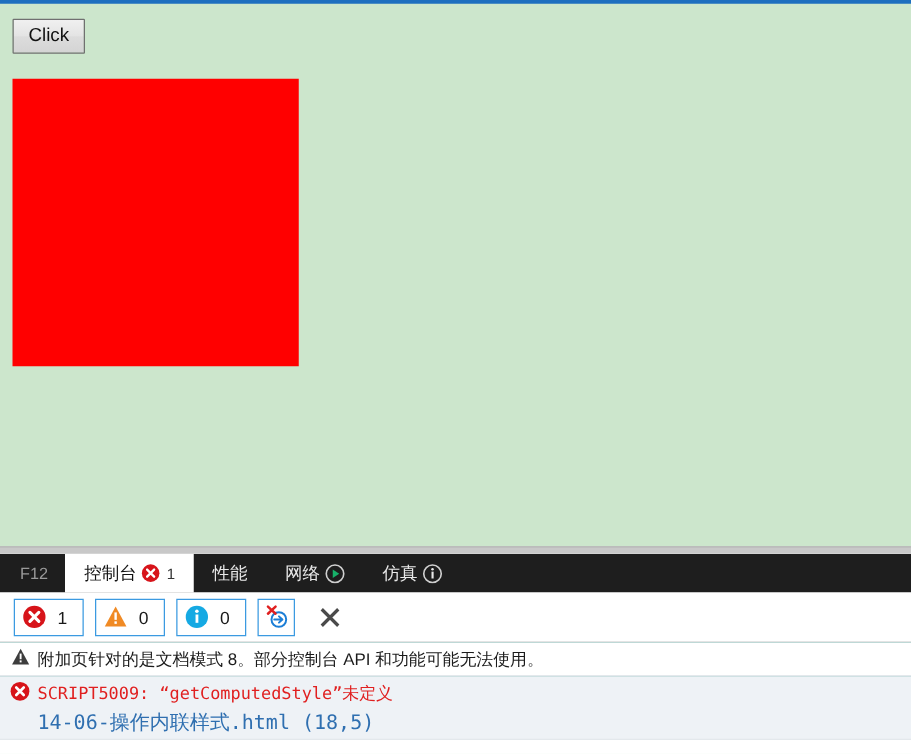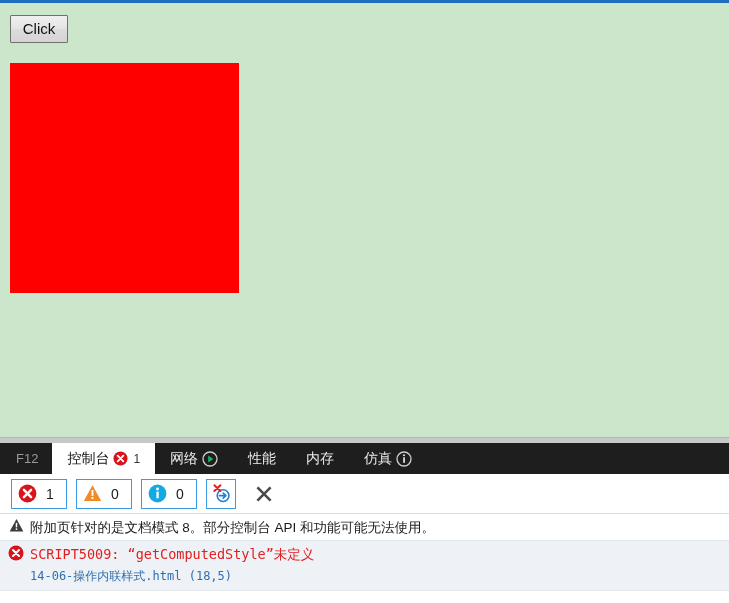--- a/index.html
+++ b/index.html
@@ -214,21 +214,21 @@
     background: #eef2f6;
   }
   .row-error .msg {
     font-family: "DejaVu Sans Mono", "Liberation Mono", monospace;
     font-size: 13.5px;
     color: #e02020;
     line-height: 20px;
   }
   .row-error .srcline {
     font-family: "DejaVu Sans Mono", "Liberation Mono", monospace;
-    font-size: 12px;
+    font-size: 16px;
     color: #2f6fb0;
     line-height: 21px;
     cursor: pointer;
     display: block;
     margin-top: 2px;
   }
 </style>
 </head>
 <body>
 
@@ -256,36 +256,33 @@
           <svg width="15" height="15" viewBox="0 0 16 16">
             <circle cx="8" cy="8" r="7.5" fill="#d7141a"></circle>
             <path d="M5 5 L11 11 M11 5 L5 11" stroke="#ffffff" stroke-width="2" stroke-linecap="round"></path>
           </svg>
         </span>
         <span class="badge-count">1</span>
       </div>
 
 
       <div class="tab">
+        <span>性能</span>
+      </div>
+
+      <div class="tab">
         <span>网络</span>
         <span class="ico">
           <svg width="16" height="16" viewBox="0 0 16 16">
             <circle cx="8" cy="8" r="7" fill="none" stroke="#cfcfcf" stroke-width="1.3"></circle>
             <path d="M6.2 4.6 L11.4 8 L6.2 11.4 Z" fill="#17b26a"></path>
           </svg>
         </span>
       </div>
 
-      <div class="tab">
-        <span>性能</span>
-      </div>
-
-      <div class="tab">
-        <span>内存</span>
-      </div>
 
       <div class="tab">
         <span>仿真</span>
         <span class="ico">
           <svg width="16" height="16" viewBox="0 0 16 16">
             <circle cx="8" cy="8" r="7" fill="none" stroke="#cfcfcf" stroke-width="1.3"></circle>
             <circle cx="8" cy="4.3" r="1" fill="#e8e8e8"></circle>
             <rect x="7.2" y="6.3" width="1.7" height="5.5" fill="#e8e8e8"></rect>
           </svg>
         </span>

